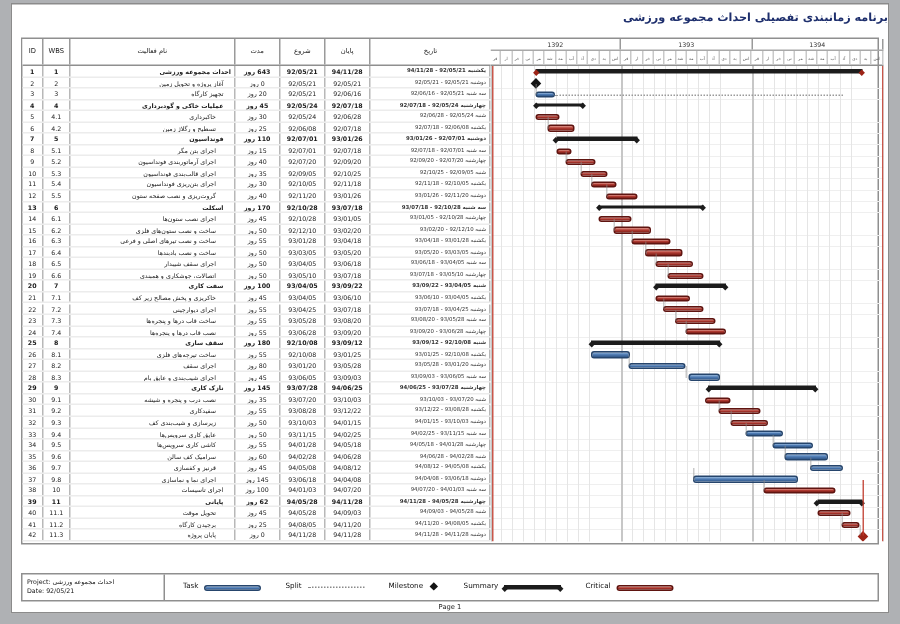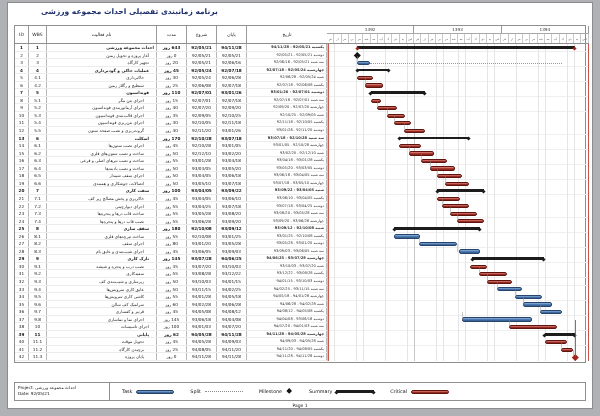--- a/index.html
+++ b/index.html
@@ -1,20 +1,20 @@
 <!DOCTYPE html>
 <html><head>
 <meta charset="utf-8">
 <style>
   html,body{margin:0;padding:0;}
   body{width:600px;height:416px;background:#afb1b4;overflow:hidden;
        font-family:"DejaVu Sans",sans-serif;-webkit-font-smoothing:antialiased;}
   .page{position:absolute;left:7px;top:2px;width:586px;height:407px;background:#fff;
         border:1px solid #8b8b8b;box-sizing:border-box;}
-  .title{position:absolute;top:4px;left:0;right:0;text-align:left;
+  .title{position:absolute;top:4px;left:0;right:0;text-align:right;
          font-size:7.5px;font-weight:bold;color:#1e2f6d;letter-spacing:.2px;margin-left:33px;}
   .frame{position:absolute;left:6px;top:22px;width:572px;height:338px;
          border:1px solid #8f8f8f;box-sizing:border-box;}
   
   .thead{position:absolute;left:0;top:0;width:312px;height:18px;display:flex;
          border-bottom:1px solid #8f8f8f;box-sizing:border-box;background:#fff;z-index:3;}
   .th{box-sizing:border-box;border-right:1px solid #9a9a9a;display:flex;align-items:center;
       justify-content:center;font-size:4.5px;color:#222;overflow:hidden;}
   #rows{position:absolute;left:0;top:18px;width:312px;height:317px;}
   .row{position:absolute;left:0;width:312px;height:7.548px;display:flex;

